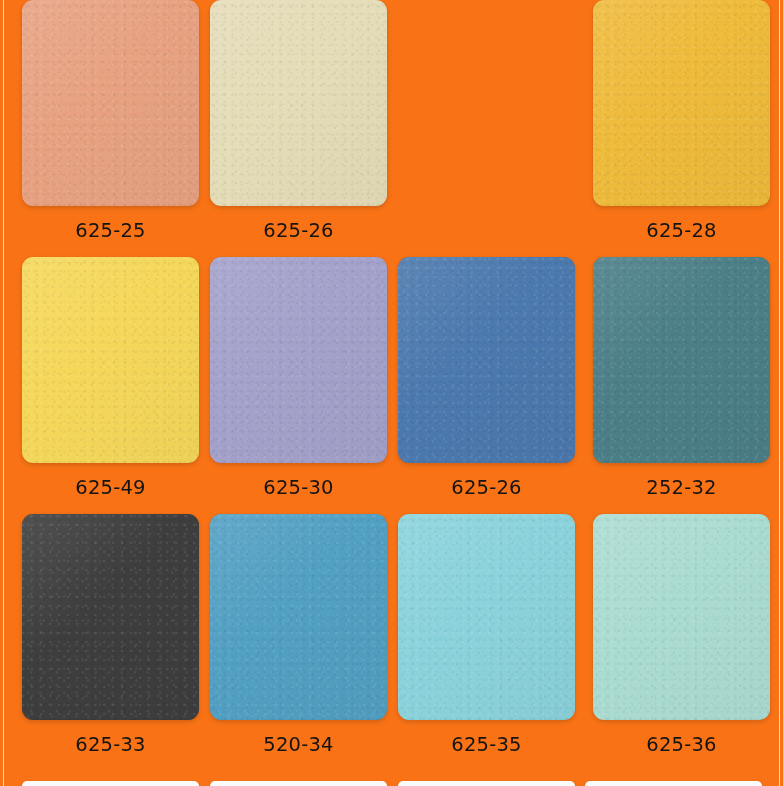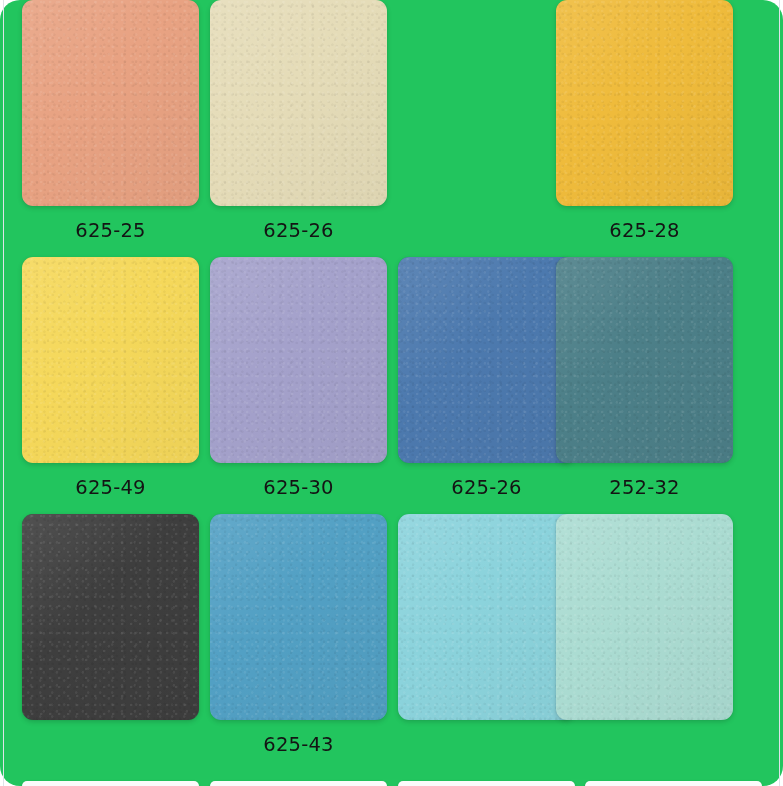--- a/index.html
+++ b/index.html
@@ -47,21 +47,21 @@
 
   .cell {
     position: absolute;
     top: 0;
     width: 177px;
     height: 257px;
   }
   .cell.c0 { left: 22px; }
   .cell.c1 { left: 210px; }
   .cell.c2 { left: 398px; }
-  .cell.c3 { left: 556px; }
+  .cell.c3 { left: 593px; }
 
   .swatch {
     position: relative;
     width: 177px;
     height: 206px;
     border-radius: 11px;
     box-shadow: 0 2px 5px rgba(0,0,0,0.16), 0 0 1px rgba(0,0,0,0.10);
     overflow: hidden;
   }
 
@@ -125,21 +125,21 @@
     box-shadow: 0 1px 3px rgba(0,0,0,0.13);
   }
   .peek.c0 { left: 22px; }
   .peek.c1 { left: 210px; }
   .peek.c2 { left: 398px; }
   .peek.c3 { left: 585px; }
 </style>
 </head>
 <body>
 
-<div id="page" style="background: #22c55e; border-radius: 20px;">
+<div id="page" style="background: #f97316;">
 
   <div class="edge-rule left" style="background: rgb(221, 227, 232);"></div>
   <div class="edge-rule right" style="background: rgb(221, 227, 232);"></div>
 
   <div class="grid">
 
     <div class="row">
       <div class="cell c0">
         <div class="swatch" style="background-color: rgb(232, 162, 130);"></div>
         <div class="label" style="color: rgb(20, 20, 20);">625-25</div>
@@ -169,30 +169,33 @@
       </div>
       <div class="cell c3">
         <div class="swatch" style="background-color: rgb(76, 127, 136);"></div>
         <div class="label" style="color: rgb(20, 20, 20);">252-32</div>
       </div>
     </div>
 
     <div class="row">
       <div class="cell c0">
         <div class="swatch" style="background-color: rgb(62, 62, 62);"></div>
+        <div class="label" style="color: rgb(20, 20, 20);">625-33</div>
       </div>
       <div class="cell c1">
         <div class="swatch" style="background-color: rgb(82, 160, 196);"></div>
-        <div class="label" style="color: rgb(20, 20, 20);">625-43</div>
+        <div class="label" style="color: rgb(20, 20, 20);">520-34</div>
       </div>
       <div class="cell c2">
         <div class="swatch" style="background-color: rgb(139, 211, 220);"></div>
+        <div class="label" style="color: rgb(20, 20, 20);">625-35</div>
       </div>
       <div class="cell c3">
         <div class="swatch" style="background-color: rgb(171, 220, 210);"></div>
+        <div class="label" style="color: rgb(20, 20, 20);">625-36</div>
       </div>
     </div>
 
   </div>
 
   <div class="peek-row">
     <div class="peek c0"></div>
     <div class="peek c1"></div>
     <div class="peek c2"></div>
     <div class="peek c3"></div>

